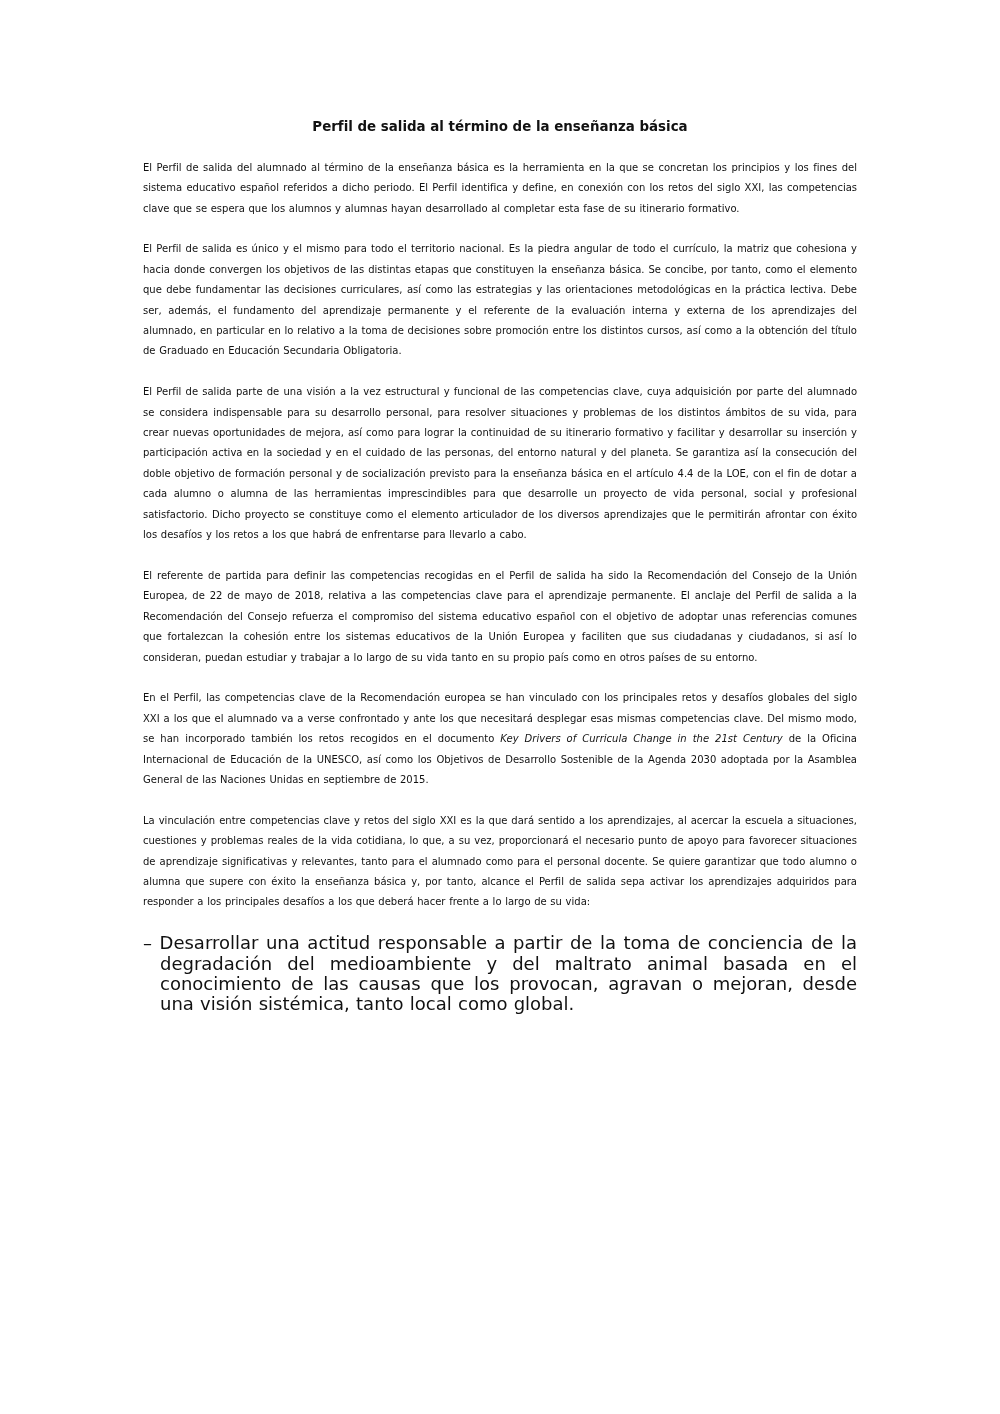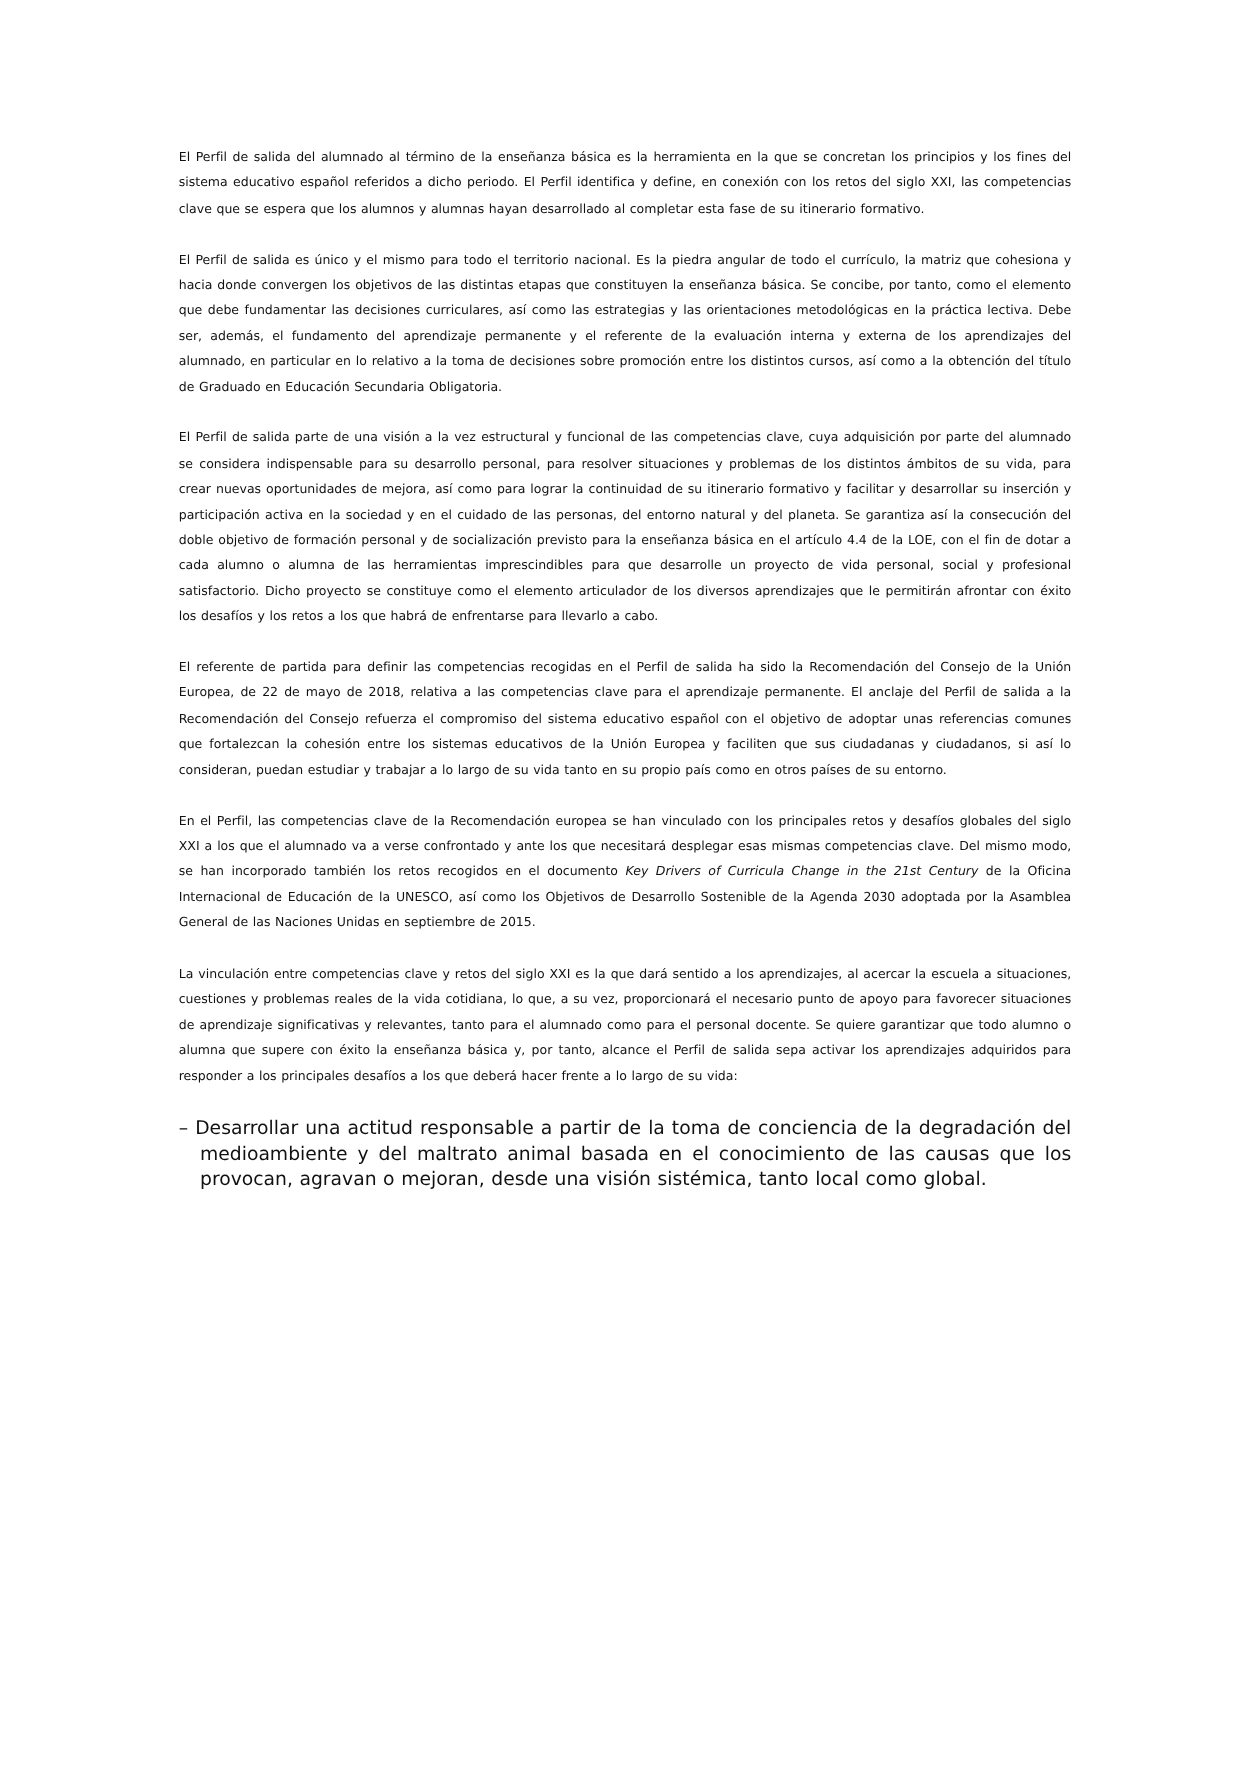--- a/index.html
+++ b/index.html
@@ -35,35 +35,36 @@
     margin: 0 0 20.4px 0;
     word-spacing: 0.5px;
   }
   .para:last-child {
     margin-bottom: 0;
   }
   .para em {
     font-style: italic;
   }
   .list-item {
-    font-size: 15px;
+    font-size: 18px;
     line-height: 20.4px;
     text-align: justify;
     margin: 0;
     padding-left: 17px;
     text-indent: -17px;
     word-spacing: 0.5px;
   }
 </style>
 </head>
 <body>
 
 <div class="page">
 
 
+  <div class="heading">Perfil de salida al término de la enseñanza básica</div>
 
   <p class="para">El Perfil de salida del alumnado al término de la enseñanza básica es la herramienta en la que se concretan los principios y los fines del sistema educativo español referidos a dicho periodo. El Perfil identifica y define, en conexión con los retos del siglo XXI, las competencias clave que se espera que los alumnos y alumnas hayan desarrollado al completar esta fase de su itinerario formativo.</p>
 
   <p class="para">El Perfil de salida es único y el mismo para todo el territorio nacional. Es la piedra angular de todo el currículo, la matriz que cohesiona y hacia donde convergen los objetivos de las distintas etapas que constituyen la enseñanza básica. Se concibe, por tanto, como el elemento que debe fundamentar las decisiones curriculares, así como las estrategias y las orientaciones metodológicas en la práctica lectiva. Debe ser, además, el fundamento del aprendizaje permanente y el referente de la evaluación interna y externa de los aprendizajes del alumnado, en particular en lo relativo a la toma de decisiones sobre promoción entre los distintos cursos, así como a la obtención del título de Graduado en Educación Secundaria Obligatoria.</p>
 
   <p class="para">El Perfil de salida parte de una visión a la vez estructural y funcional de las competencias clave, cuya adquisición por parte del alumnado se considera indispensable para su desarrollo personal, para resolver situaciones y problemas de los distintos ámbitos de su vida, para crear nuevas oportunidades de mejora, así como para lograr la continuidad de su itinerario formativo y facilitar y desarrollar su inserción y participación activa en la sociedad y en el cuidado de las personas, del entorno natural y del planeta. Se garantiza así la consecución del doble objetivo de formación personal y de socialización previsto para la enseñanza básica en el artículo 4.4 de la LOE, con el fin de dotar a cada alumno o alumna de las herramientas imprescindibles para que desarrolle un proyecto de vida personal, social y profesional satisfactorio. Dicho proyecto se constituye como el elemento articulador de los diversos aprendizajes que le permitirán afrontar con éxito los desafíos y los retos a los que habrá de enfrentarse para llevarlo a cabo.</p>
 
   <p class="para">El referente de partida para definir las competencias recogidas en el Perfil de salida ha sido la Recomendación del Consejo de la Unión Europea, de 22 de mayo de 2018, relativa a las competencias clave para el aprendizaje permanente. El anclaje del Perfil de salida a la Recomendación del Consejo refuerza el compromiso del sistema educativo español con el objetivo de adoptar unas referencias comunes que fortalezcan la cohesión entre los sistemas educativos de la Unión Europea y faciliten que sus ciudadanas y ciudadanos, si así lo consideran, puedan estudiar y trabajar a lo largo de su vida tanto en su propio país como en otros países de su entorno.</p>
 
   <p class="para"><span>En el Perfil, las competencias clave de la Recomendación europea se han vinculado con los principales retos y desafíos globales del siglo XXI a los que el alumnado va a verse confrontado y ante los que necesitará desplegar esas mismas competencias clave. Del mismo modo, se han incorporado también los retos recogidos en el documento</span> <em>Key Drivers of Curricula Change in the 21st Century</em> <span>de la Oficina Internacional de Educación de la UNESCO, así como los Objetivos de Desarrollo Sostenible de la Agenda 2030 adoptada por la Asamblea General de las Naciones Unidas en septiembre de 2015.</span></p>

